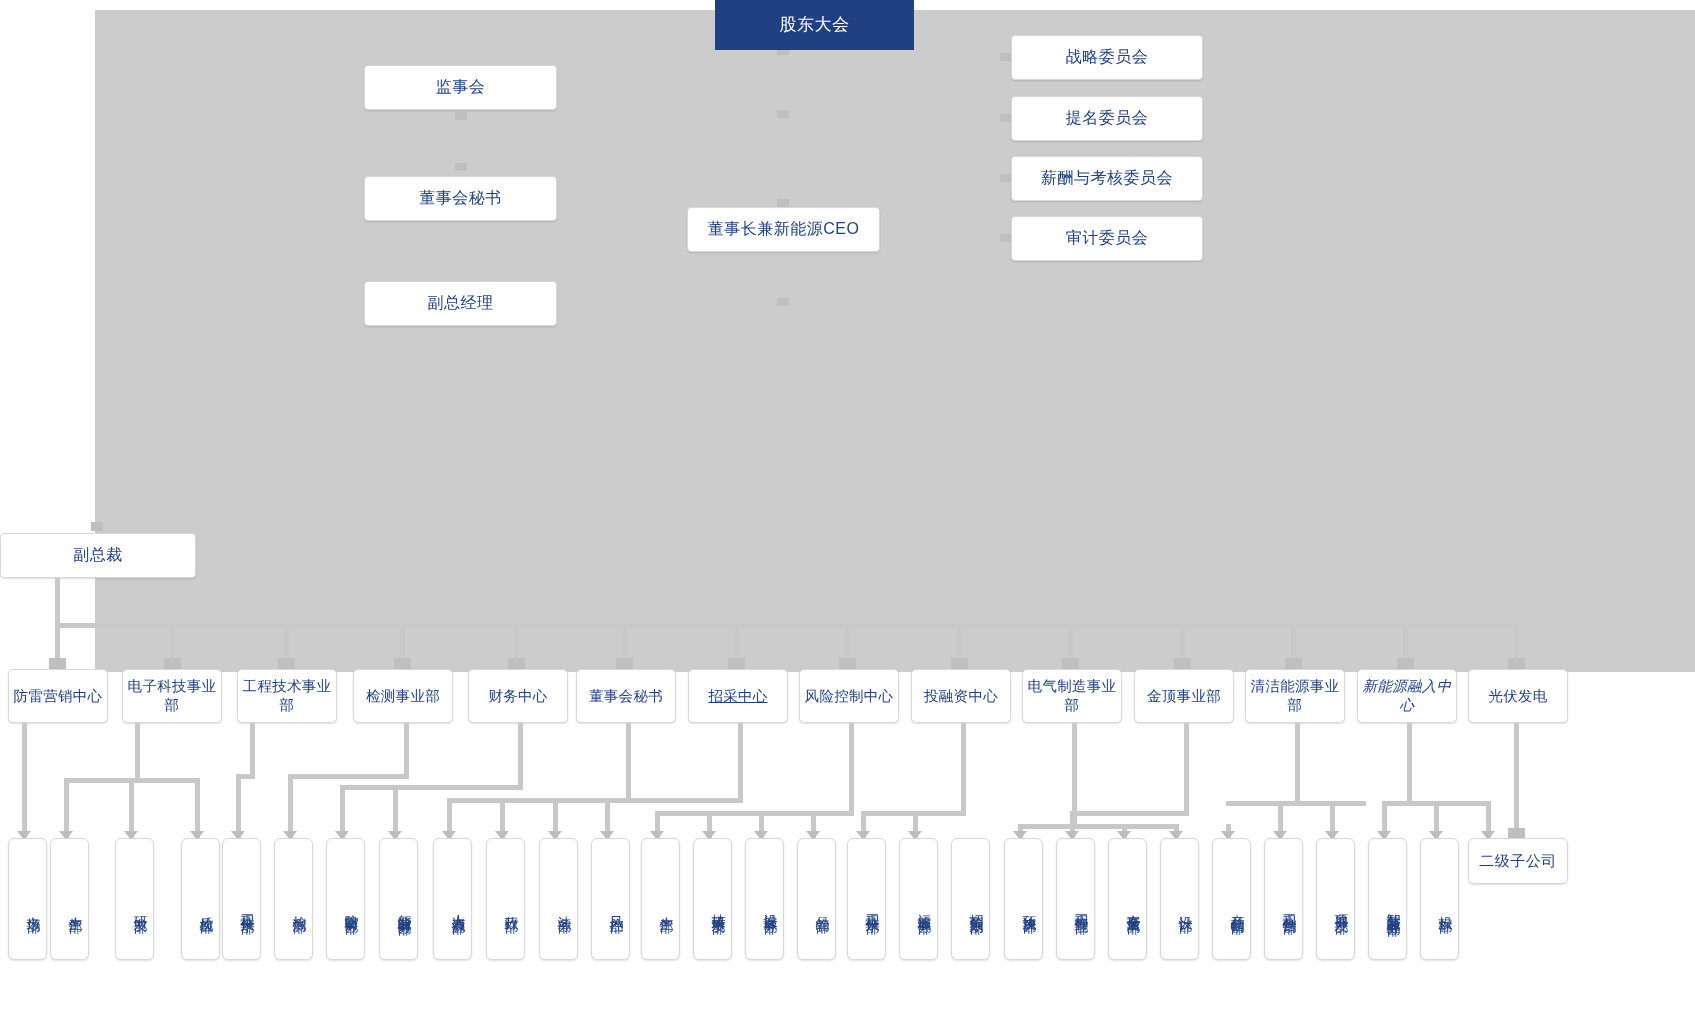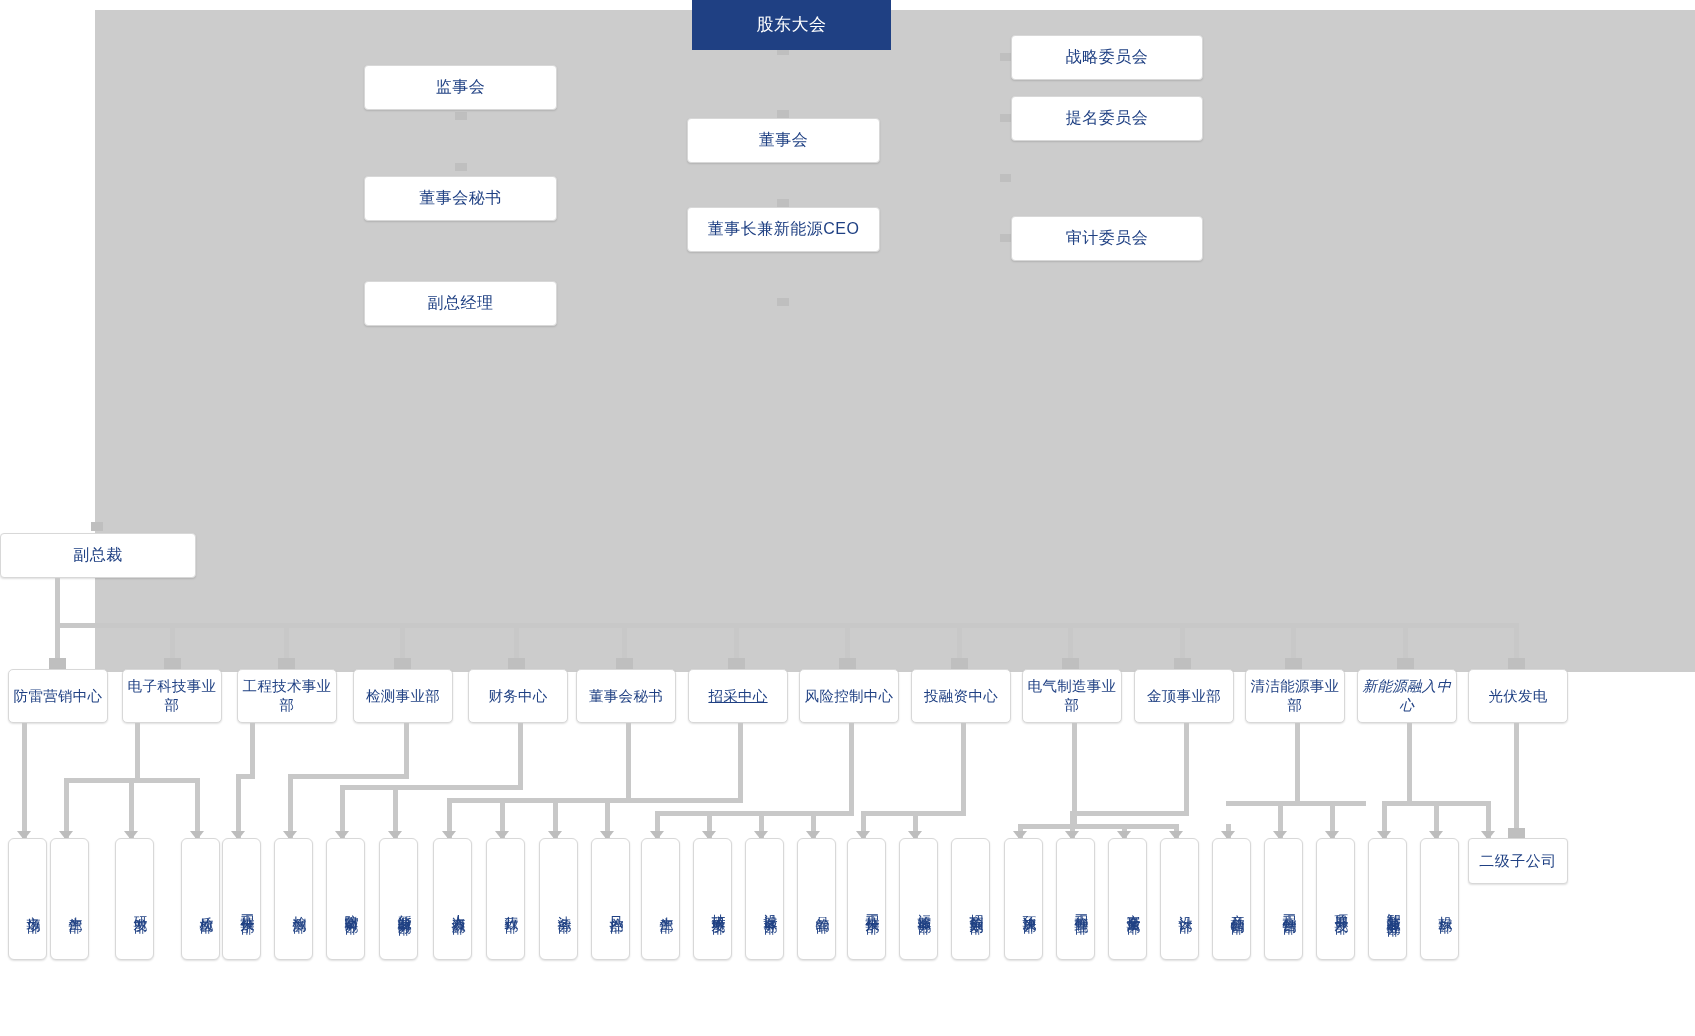--- a/index.html
+++ b/index.html
@@ -87,27 +87,24 @@
   <div class="stub" style="left:455px;top:112px;width:12px;height:8px;"></div>
   <div class="stub" style="left:455px;top:163px;width:12px;height:8px;"></div>
 
   <div class="stub" style="left:1000px;top:53px;width:11px;height:8px;"></div>
   <div class="stub" style="left:1000px;top:114px;width:11px;height:8px;"></div>
   <div class="stub" style="left:1000px;top:174px;width:11px;height:8px;"></div>
   <div class="stub" style="left:1000px;top:234px;width:11px;height:8px;"></div>
 
   <div class="stub" style="left:91px;top:522px;width:12px;height:9px;"></div>
 
-  <div class="node hero" style="left:692px;top:0px;width:199px;height:50px;">
+  <div class="node hero" style="left:715px;top:0px;width:199px;height:50px;">
     <span>股东大会</span>
   </div>
 
-  <div class="node lvl2" style="left:687px;top:118px;width:193px;height:45px;">
-    <span>董事会</span>
-  </div>
 
   <div class="node lvl2" style="left:687px;top:207px;width:193px;height:45px;">
     <span>董事长兼新能源CEO</span>
   </div>
 
   <div class="node lvl2" style="left:364px;top:65px;width:193px;height:45px;">
     <span>监事会</span>
   </div>
 
   <div class="node lvl2" style="left:364px;top:176px;width:193px;height:45px;">
@@ -121,20 +118,23 @@
 
   <div class="node lvl2" style="left:0px;top:533px;width:196px;height:45px;">
     <span>副总裁</span>
   </div>
 
   <div class="node lvl2" style="left:1011px;top:35px;width:192px;height:45px;">
     <span>战略委员会</span>
   </div>
   <div class="node lvl2" style="left:1011px;top:96px;width:192px;height:45px;">
     <span>提名委员会</span>
+  </div>
+  <div class="node lvl2" style="left:1011px;top:156px;width:192px;height:45px;">
+    <span>薪酬与考核委员会</span>
   </div>
   <div class="node lvl2" style="left:1011px;top:216px;width:192px;height:45px;">
     <span>审计委员会</span>
   </div>
 
   <div class="ln v" style="left:55px;top:578px;width:5px;height:47px;"></div>
   <div class="ln h" style="left:55px;top:623px;width:1462px;height:5px;"></div>
 
   <div class="ln v" style="left:55px;top:623px;height:45px;"></div>
   <div class="ln v" style="left:170px;top:623px;height:45px;"></div>
@@ -386,17 +386,17 @@
   <div class="node sub" style="left:1316px;top:838px;width:39px;height:122px;">
     <span>项目开发部</span>
     </div>
   <div class="node sub" style="left:1368px;top:838px;width:39px;height:122px;">
     <span>智慧能源业务部</span>
     </div>
   <div class="node sub" style="left:1420px;top:838px;width:39px;height:122px;">
     <span>投标部</span>
     </div>
 
-  <div class="node leafco" style="left:1468px;top:838px;width:100px;height:46px;">
+  <div class="node leafco" style="left:1468px;top:838px;width:100px;height:46px;border-radius:6px;">
     <span>二级子公司</span>
   </div>
 
 </div>
 
 </body></html>

